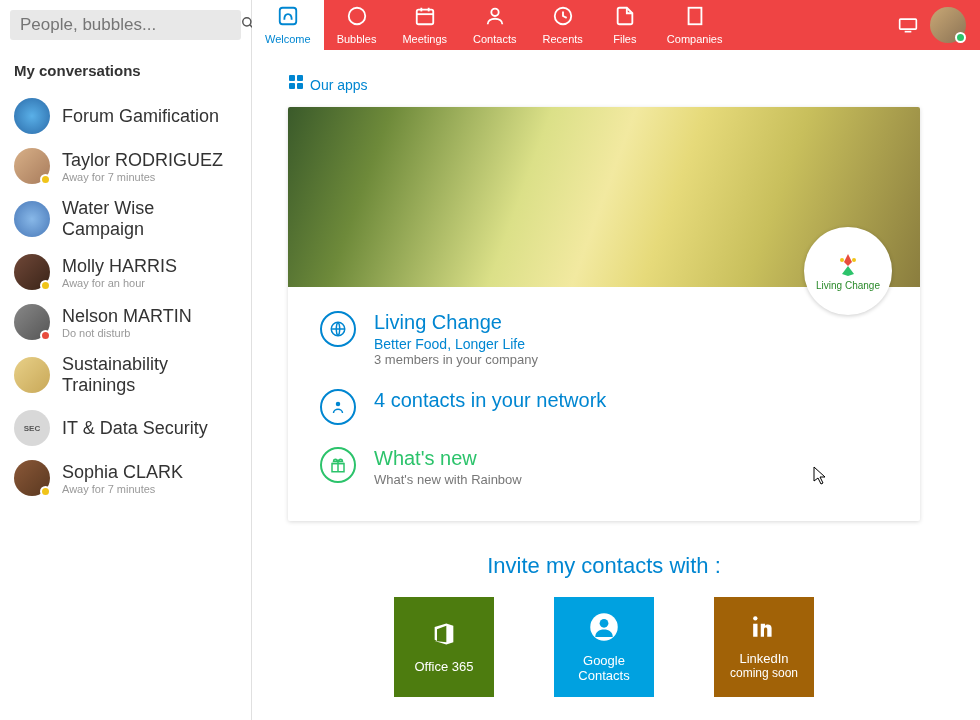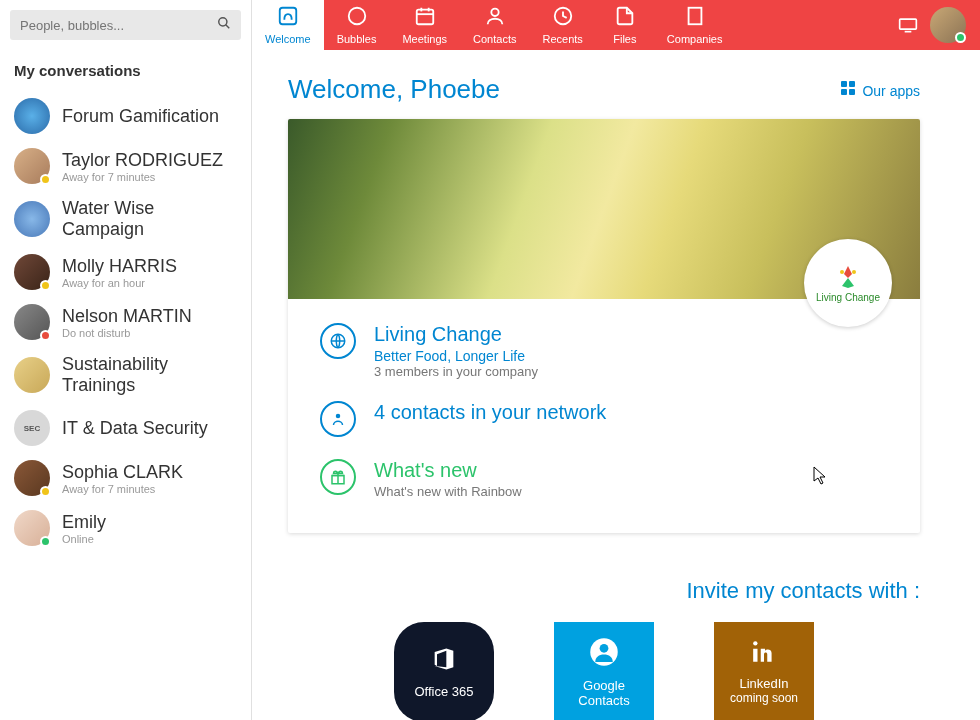--- a/index.html
+++ b/index.html
@@ -1,19 +1,19 @@
 <!DOCTYPE html>
 <html><head>
 <meta charset="utf-8">
 <style>
 * { margin: 0; padding: 0; box-sizing: border-box; font-family: -apple-system, BlinkMacSystemFont, "Segoe UI", Arial, sans-serif; }
 body { width: 980px; height: 720px; overflow: hidden; background: #f5f5f5; display: flex; }
 .sidebar { width: 252px; background: #fff; border-right: 1px solid #e0e0e0; display: flex; flex-direction: column; padding-top: 6px; }
 .search-box { margin: 4px 10px 14px 10px; background: #e8e8e8; border-radius: 3px; height: 30px; display: flex; align-items: center; padding: 0 10px; }
-.search-box input { flex: 1; border: none; background: transparent; outline: none; font-size: 13px; color: #0c4a6e; }
+.search-box input { flex: 1; border: none; background: transparent; outline: none; font-size: 17px; color: #0c4a6e; }
 .search-box .icon { color: #555; }
 .section-title { font-size: 15px; font-weight: 700; color: #333; padding: 8px 14px 12px; }
 .conv-list { flex: 1; overflow-y: auto; }
 .conv-item { display: flex; align-items: center; padding: 7px 14px; cursor: pointer; gap: 12px; }
 .avatar { width: 36px; height: 36px; border-radius: 50%; position: relative; flex-shrink: 0; display: flex; align-items: center; justify-content: center; font-size: 10px; font-weight: bold; color: #fff; }
 .status-dot { position: absolute; bottom: -1px; right: -1px; width: 11px; height: 11px; border-radius: 50%; border: 2px solid #fff; }
 .status-away { background: #f0c419; }
 .status-dnd { background: #e84c3d; }
 .status-online { background: #2cc36b; }
 .conv-text { display: flex; flex-direction: column; }
@@ -27,40 +27,40 @@
 .nav-icon { font-size: 20px; margin-bottom: 1px; }
 .nav-spacer { flex: 1; }
 .nav-avatar { width: 36px; height: 36px; border-radius: 50%; background: linear-gradient(135deg,#c9a875,#8b7355); margin: 7px 14px 0 8px; position: relative; }
 .nav-avatar .status-dot { bottom: 0; right: 0; }
 
 .content { flex: 1; padding: 24px 60px 10px 36px; overflow-y: auto; }
 .welcome-row { display: flex; justify-content: space-between; align-items: center; margin-bottom: 14px; }
 .welcome-title { font-size: 26px; color: #0086d1; font-weight: 400; }
 .our-apps { color: #0086d1; font-size: 14px; display: flex; align-items: flex-end; gap: 6px; cursor: pointer; }
 
-.card { background: #fff; box-shadow: 0 1px 4px rgba(0,0,0,0.15); border-radius: 2px; overflow: hidden; margin-bottom: 45px; }
+.card { background: #fff; box-shadow: 0 1px 4px rgba(0,0,0,0.15); border-radius: 2px; overflow: hidden; margin-bottom: 32px; }
 .banner { height: 180px; background: linear-gradient(110deg,#3a5a2a 0%,#6e8a3a 15%,#dbe088 38%,#f2e9a0 50%,#e6da7a 60%,#c8bf5c 75%,#8a7d3e 100%); position: relative; }
 .company-badge { position: absolute; right: 28px; bottom: -28px; width: 88px; height: 88px; border-radius: 50%; background: #fff; box-shadow: 0 1px 4px rgba(0,0,0,0.2); display: flex; flex-direction: column; align-items: center; justify-content: center; font-size: 10px; color: #2a8a2a; }
 .company-badge svg { margin-bottom: 2px; }
 
 .card-body { padding: 16px 32px 20px; }
 .info-row { display: flex; align-items: flex-start; gap: 18px; padding: 8px 0 14px; }
 .info-icon { width: 36px; height: 36px; border-radius: 50%; border: 2px solid; display: flex; align-items: center; justify-content: center; flex-shrink: 0; }
 .info-icon.blue { border-color: #0086d1; color: #0086d1; }
 .info-icon.green { border-color: #2cc36b; color: #2cc36b; }
 .info-title { font-size: 20px; font-weight: 400; margin-bottom: 2px; }
 .info-title.blue { color: #0086d1; }
 .info-title.green { color: #2cc36b; }
 .info-sub { font-size: 14px; color: #0086d1; }
 .info-sub2 { font-size: 13px; color: #777; }
 
-.invite-title { text-align: right; font-size: 22px; color: #0086d1; margin-bottom: 18px; }
+.invite-title { text-align: center; font-size: 22px; color: #0086d1; margin-bottom: 18px; }
 .invite-row { display: flex; justify-content: center; gap: 60px; margin-bottom: 24px; }
 .invite-tile { width: 100px; height: 100px; display: flex; flex-direction: column; align-items: center; justify-content: center; color: #fff; font-size: 13px; cursor: pointer; }
-.invite-tile.office { background: #0f172a; border-radius: 30px; }
+.invite-tile.office { background: #4d7c0f; }
 .invite-tile.google { background: #00a1e0; }
 .invite-tile.linkedin { background: #a16207; cursor: default; }
 .invite-tile .big { font-size: 28px; margin-bottom: 4px; }
 .invite-tile .small { font-size: 12px; }
 
 .cursor { position: absolute; left: 813px; top: 466px; pointer-events: none; }
 
 
 .av1{background:radial-gradient(circle,#5ab0e8,#2a6aa8);}
 .av2{background:linear-gradient(135deg,#d8b088,#a87c5c);}
@@ -140,29 +140,20 @@
     </div>
     <div class="conv-item">
       <div class="avatar av8">
           <span class="status-dot status-away"></span>
         </div>
       <div class="conv-text">
           <div class="conv-name">Sophia CLARK</div>
           <div class="conv-sub">Away for 7 minutes</div>
         </div>
     </div>
-    <div class="conv-item">
-      <div class="avatar av9">
-          <span class="status-dot status-online"></span>
-        </div>
-      <div class="conv-text">
-          <div class="conv-name">Emily</div>
-          <div class="conv-sub">Online</div>
-        </div>
-    </div>
   </div>
 </div>
 
 <div class="main">
   <div class="topbar">
     <div class="nav-item active">
       <span class="nav-icon"><svg width="22" height="22" viewBox="0 0 24 24" fill="none" stroke="currentColor" stroke-width="2">
             <rect x="3" y="3" width="18" height="18" rx="3"></rect>
             <path d="M8 16c0-4 2-6 4-6s4 2 4 6"></path>
           </svg></span>
@@ -221,21 +212,20 @@
           <line x1="8" y1="17" x2="16" y2="17"></line>
         </svg>
     </div>
     <div class="nav-avatar">
         <span class="status-dot status-online"></span>
       </div>
   </div>
 
   <div class="content">
     <div class="welcome-row">
-      <div class="welcome-title">Welcome, Phoebe</div>
       <div class="our-apps">
         <span><svg width="16" height="16" viewBox="0 0 16 16" fill="#0086d1">
               <rect x="1" y="1" width="6" height="6" rx="1"></rect>
               <rect x="9" y="1" width="6" height="6" rx="1"></rect>
               <rect x="1" y="9" width="6" height="6" rx="1"></rect>
               <rect x="9" y="9" width="6" height="6" rx="1"></rect>
             </svg></span>
         <span>Our apps</span>
       </div>
     </div>

